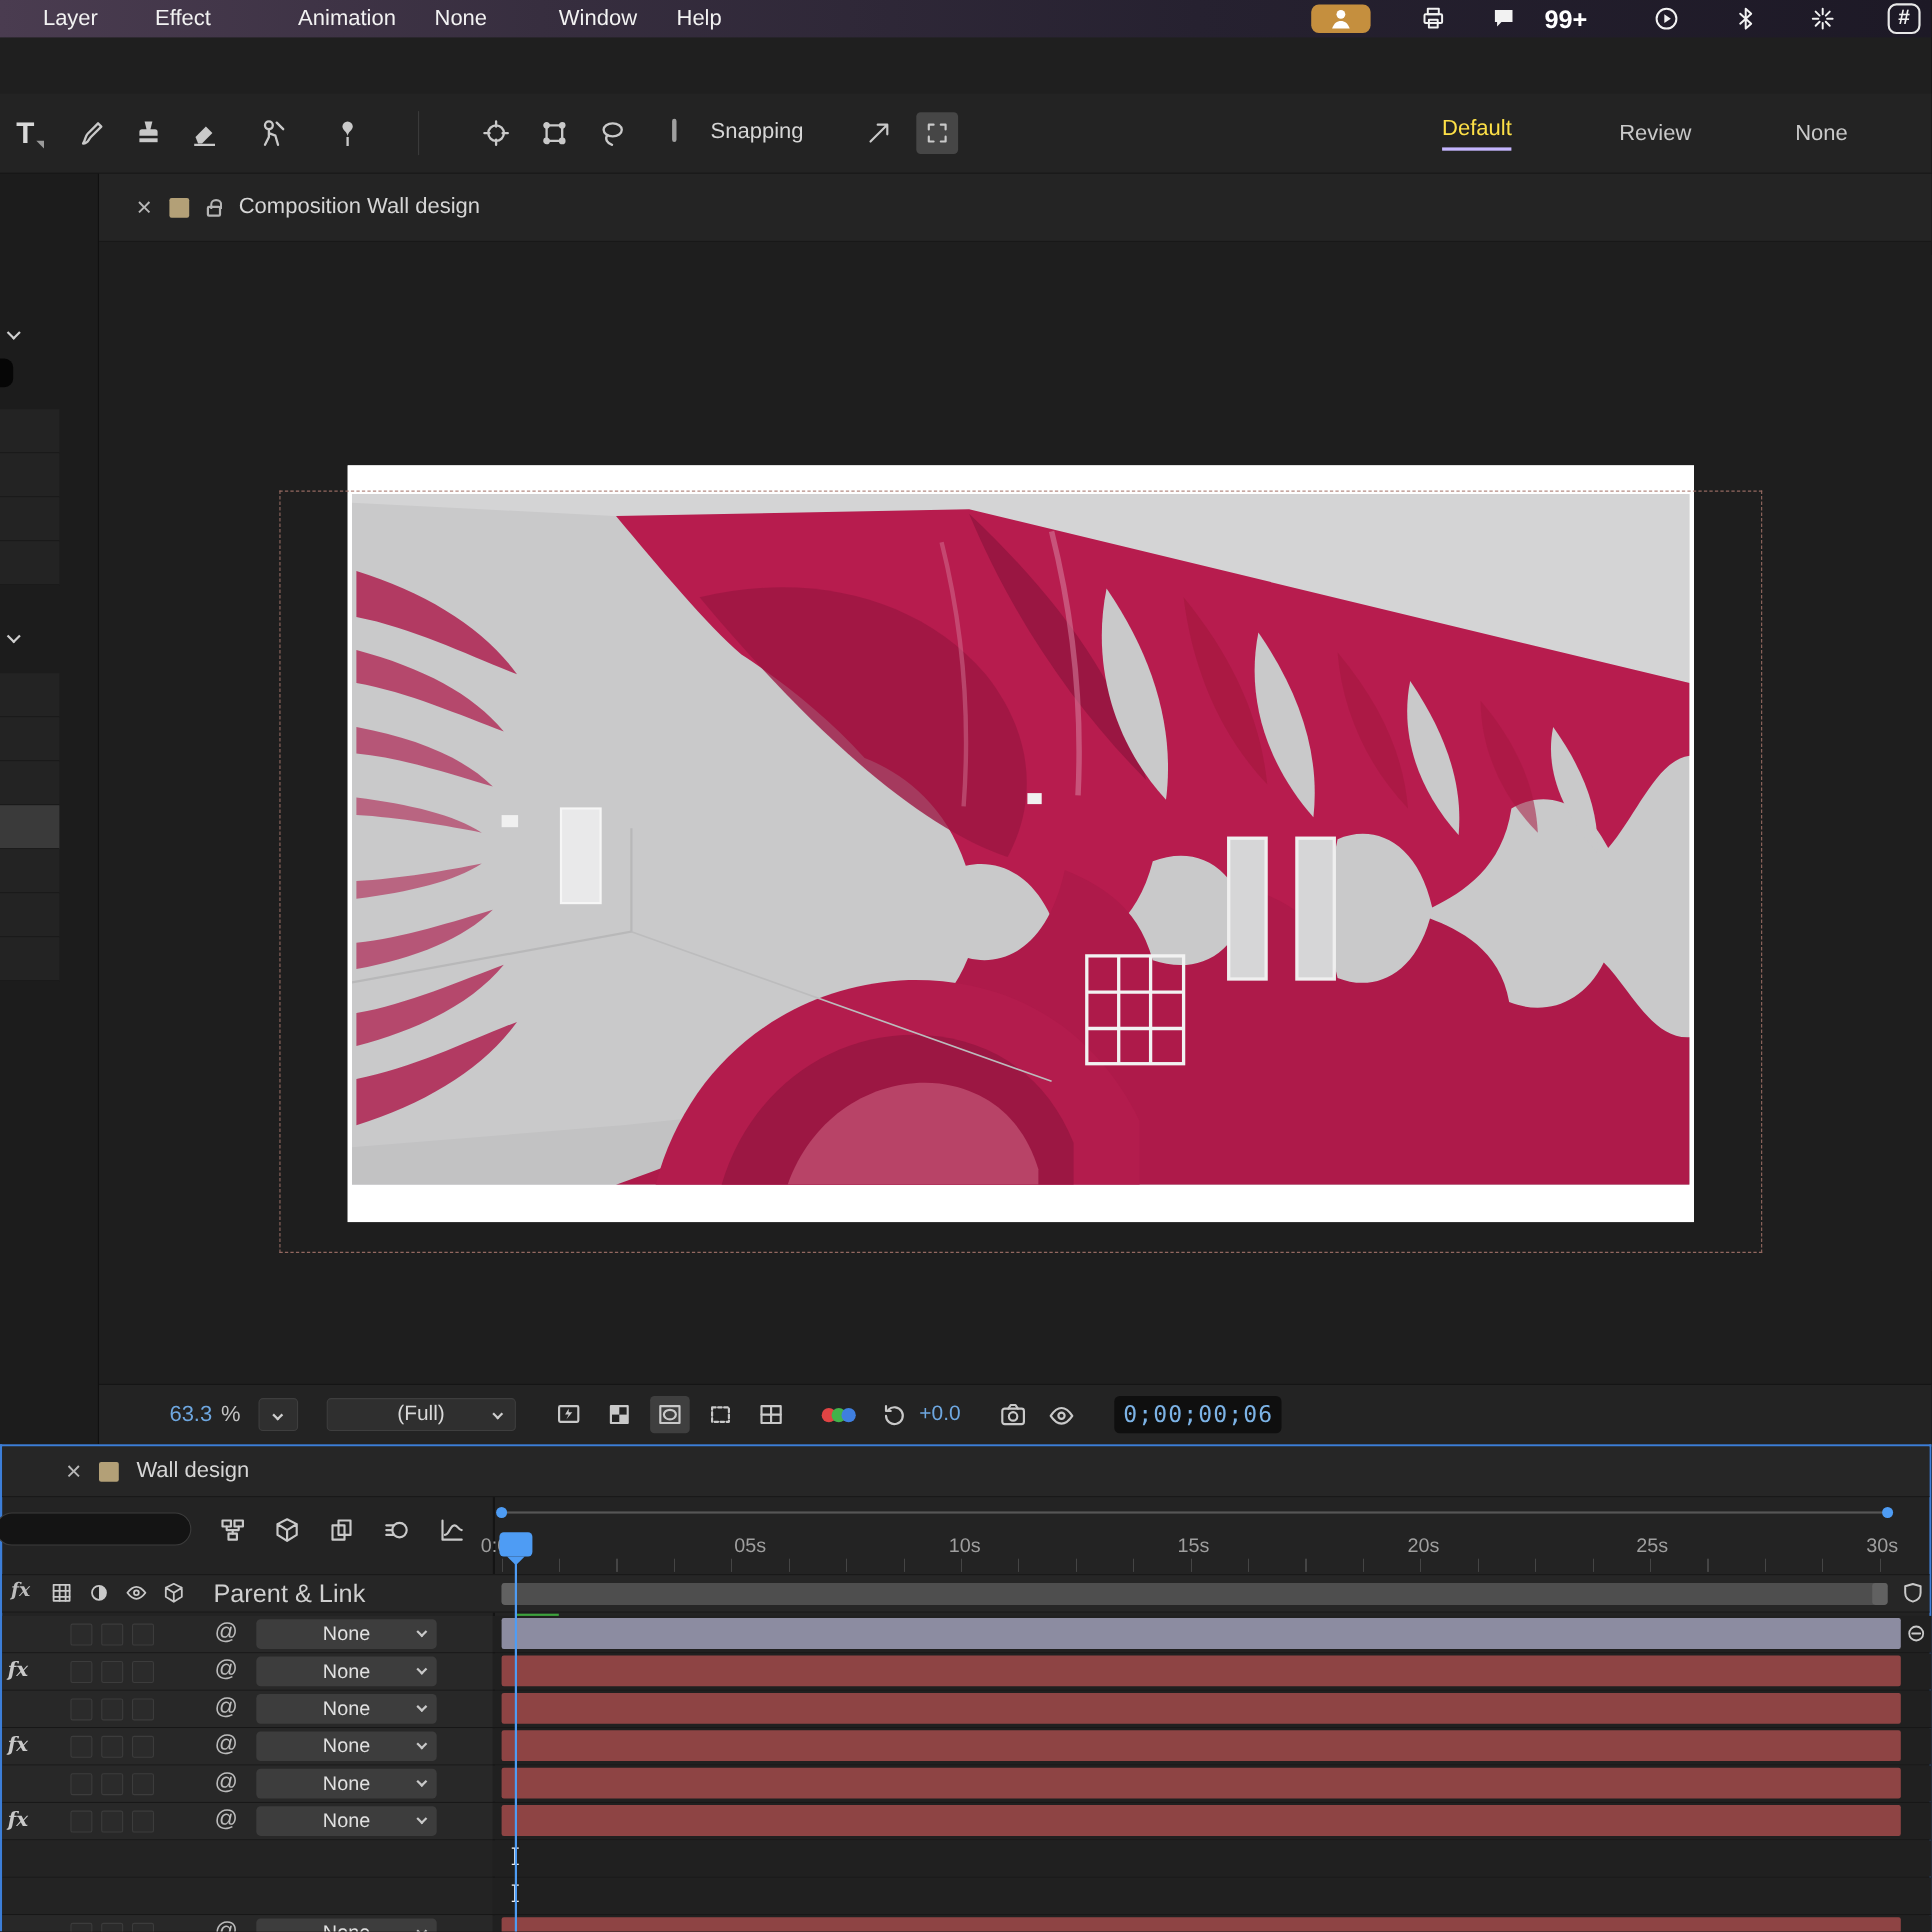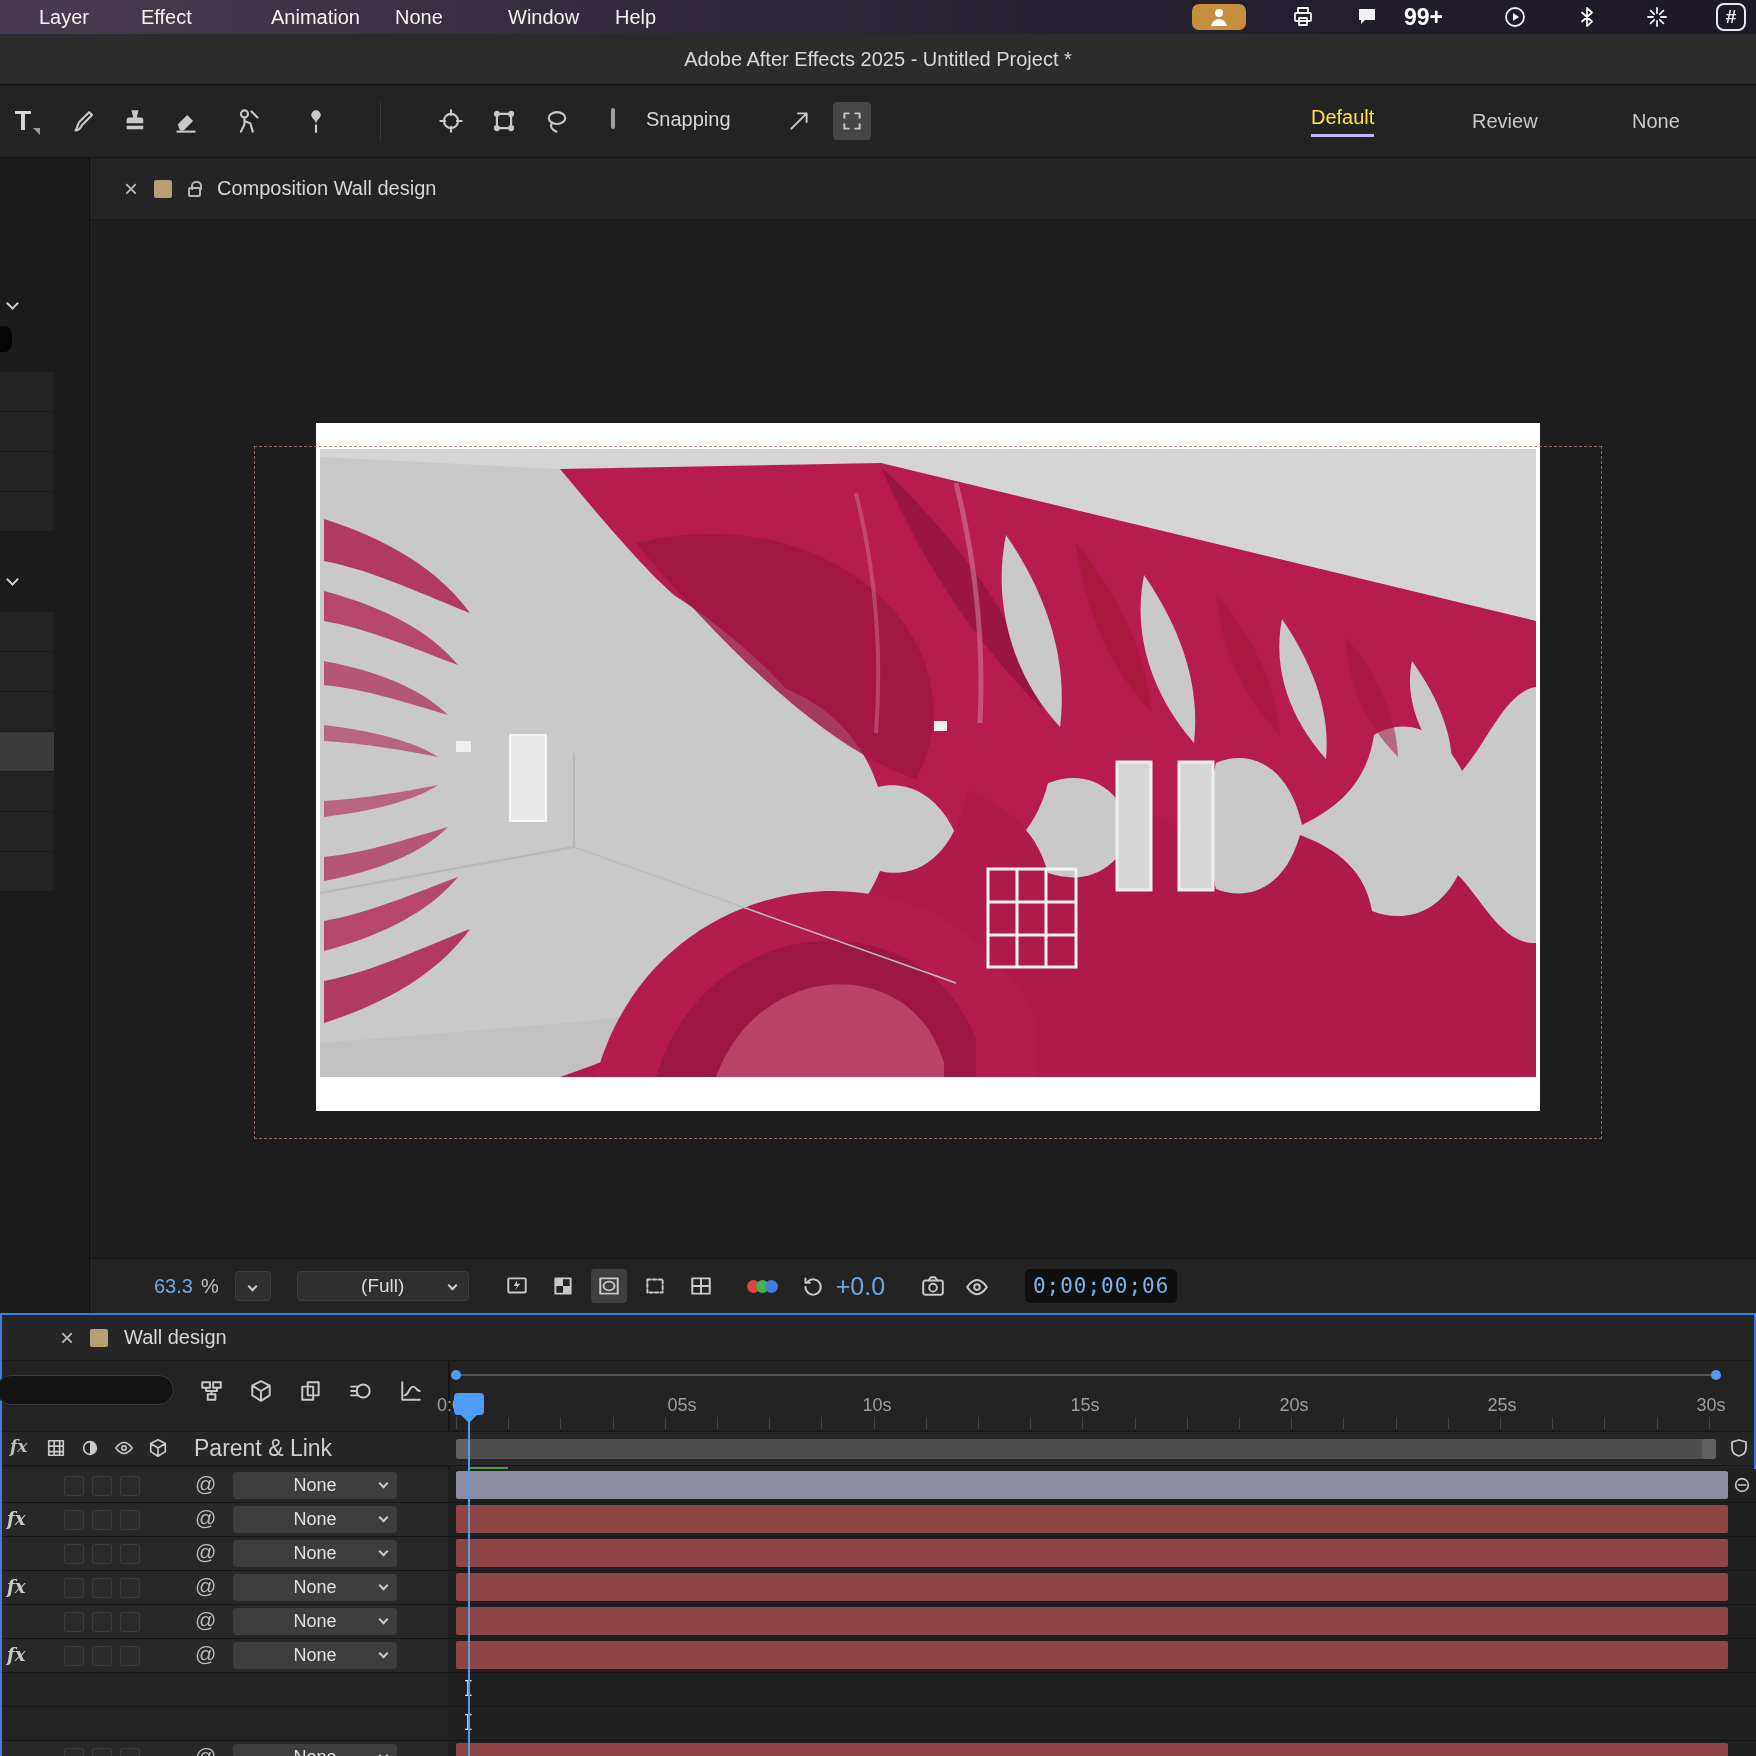--- a/index.html
+++ b/index.html
@@ -133,23 +133,20 @@
         </svg>
     </span>
     <span class="abs" style="left:1646px;top:6px">
       <svg width="22" height="22" viewBox="0 0 22 22" class="icw">
           <path d="M11 2v5M11 15v5M2 11h5M15 11h5M4.6 4.6l3.6 3.6M13.8 13.8l3.6 3.6M4.6 17.4l3.6-3.6M13.8 8.2l3.6-3.6"></path>
         </svg>
     </span>
     <span class="hashbox">#</span>
   </div>
 
-  <div class="titlebar">
-    <span>Adobe After Effects 2025 - Untitled Project *</span>
-  </div>
 
   <div class="toolbar">
     <span class="tool" style="left:4px">
         <span class="tool-T">T</span>
       </span>
     <span class="tool" style="left:66px">
         <svg width="26" height="26" viewBox="0 0 22 22" class="ic">
           <path d="M3 19c4 0 4-3 6-5l8-8-2.5-2.5-8 8c-2 2-1.5 4.5-3.5 7.5z"></path>
         </svg>
       </span>
@@ -359,21 +356,21 @@
         <span class="dot" style="background:#e04444"></span>
         <span class="dot" style="background:#43b34a;margin-left:-4px"></span>
         <span class="dot" style="background:#3f7fe0;margin-left:-4px"></span>
       </span>
       <span class="fbtn" style="margin-left:16px">
           <svg width="24" height="24" viewBox="0 0 22 22" class="ic">
             <path d="M5 12a7 7 0 1 0 2-5"></path>
             <path d="M5 4v4h4"></path>
           </svg>
         </span>
-      <span class="blueval" style="margin-left:6px;font-size:25px">+0.0</span>
+      <span class="blueval" style="margin-left:6px;font-size:19px">+0.0</span>
       <span class="fbtn" style="margin-left:30px">
           <svg width="24" height="24" viewBox="0 0 22 22" class="ic">
             <rect x="2" y="6" width="18" height="13" rx="2"></rect>
             <circle cx="11" cy="12.5" r="3.5"></circle>
             <path d="M7 6l2-3h4l2 3"></path>
           </svg>
         </span>
       <span class="fbtn" style="margin-left:8px">
           <svg width="24" height="24" viewBox="0 0 22 22" class="ic">
             <path d="M2 12c3-4.5 6-6.5 9-6.5s6 2 9 6.5c-3 4.5-6 6.5-9 6.5s-6-2-9-6.5z"></path>

